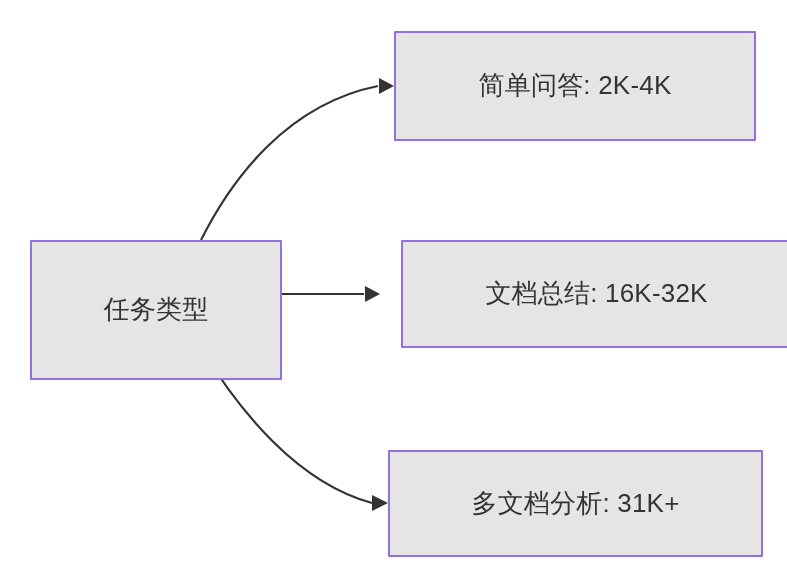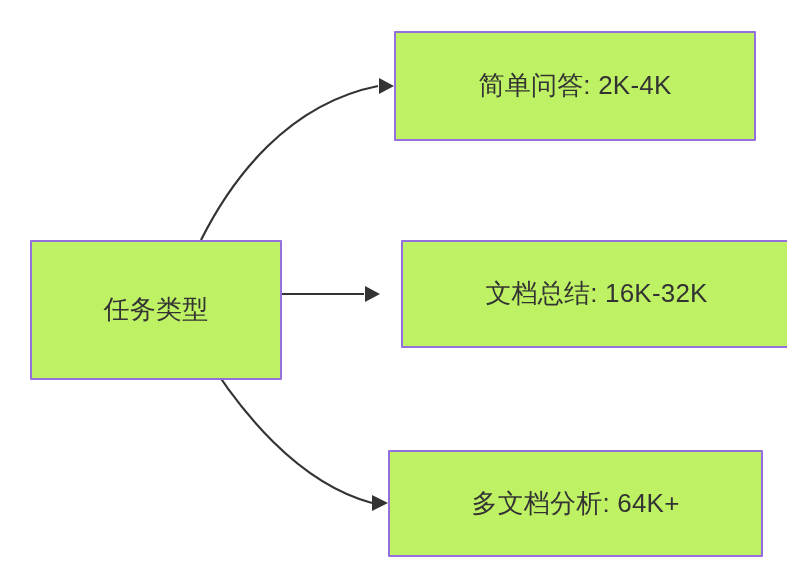--- a/index.html
+++ b/index.html
@@ -19,21 +19,21 @@
     position: absolute;
     left: 0;
     top: 0;
     width: 787px;
     height: 572px;
     pointer-events: none;
   }
   .node {
     position: absolute;
     box-sizing: border-box;
-    background: #bef264;
+    background: #e5e5e5;
     border: 2px solid #9370db;
     border-radius: 1px;
     display: flex;
     align-items: center;
     justify-content: center;
     text-align: right;
   }
   .node-label {
     color: #333333;
     font-size: 26px;
@@ -99,16 +99,16 @@
 
   <div class="node" id="node-simple-qa">
     <span class="node-label">简单问答: 2K-4K</span>
   </div>
 
   <div class="node" id="node-doc-summary">
     <span class="node-label">文档总结: 16K-32K</span>
   </div>
 
   <div class="node" id="node-multi-doc">
-    <span class="node-label">多文档分析: 64K+</span>
+    <span class="node-label">多文档分析: 31K+</span>
   </div>
 
 </div>
 
 </body></html>

